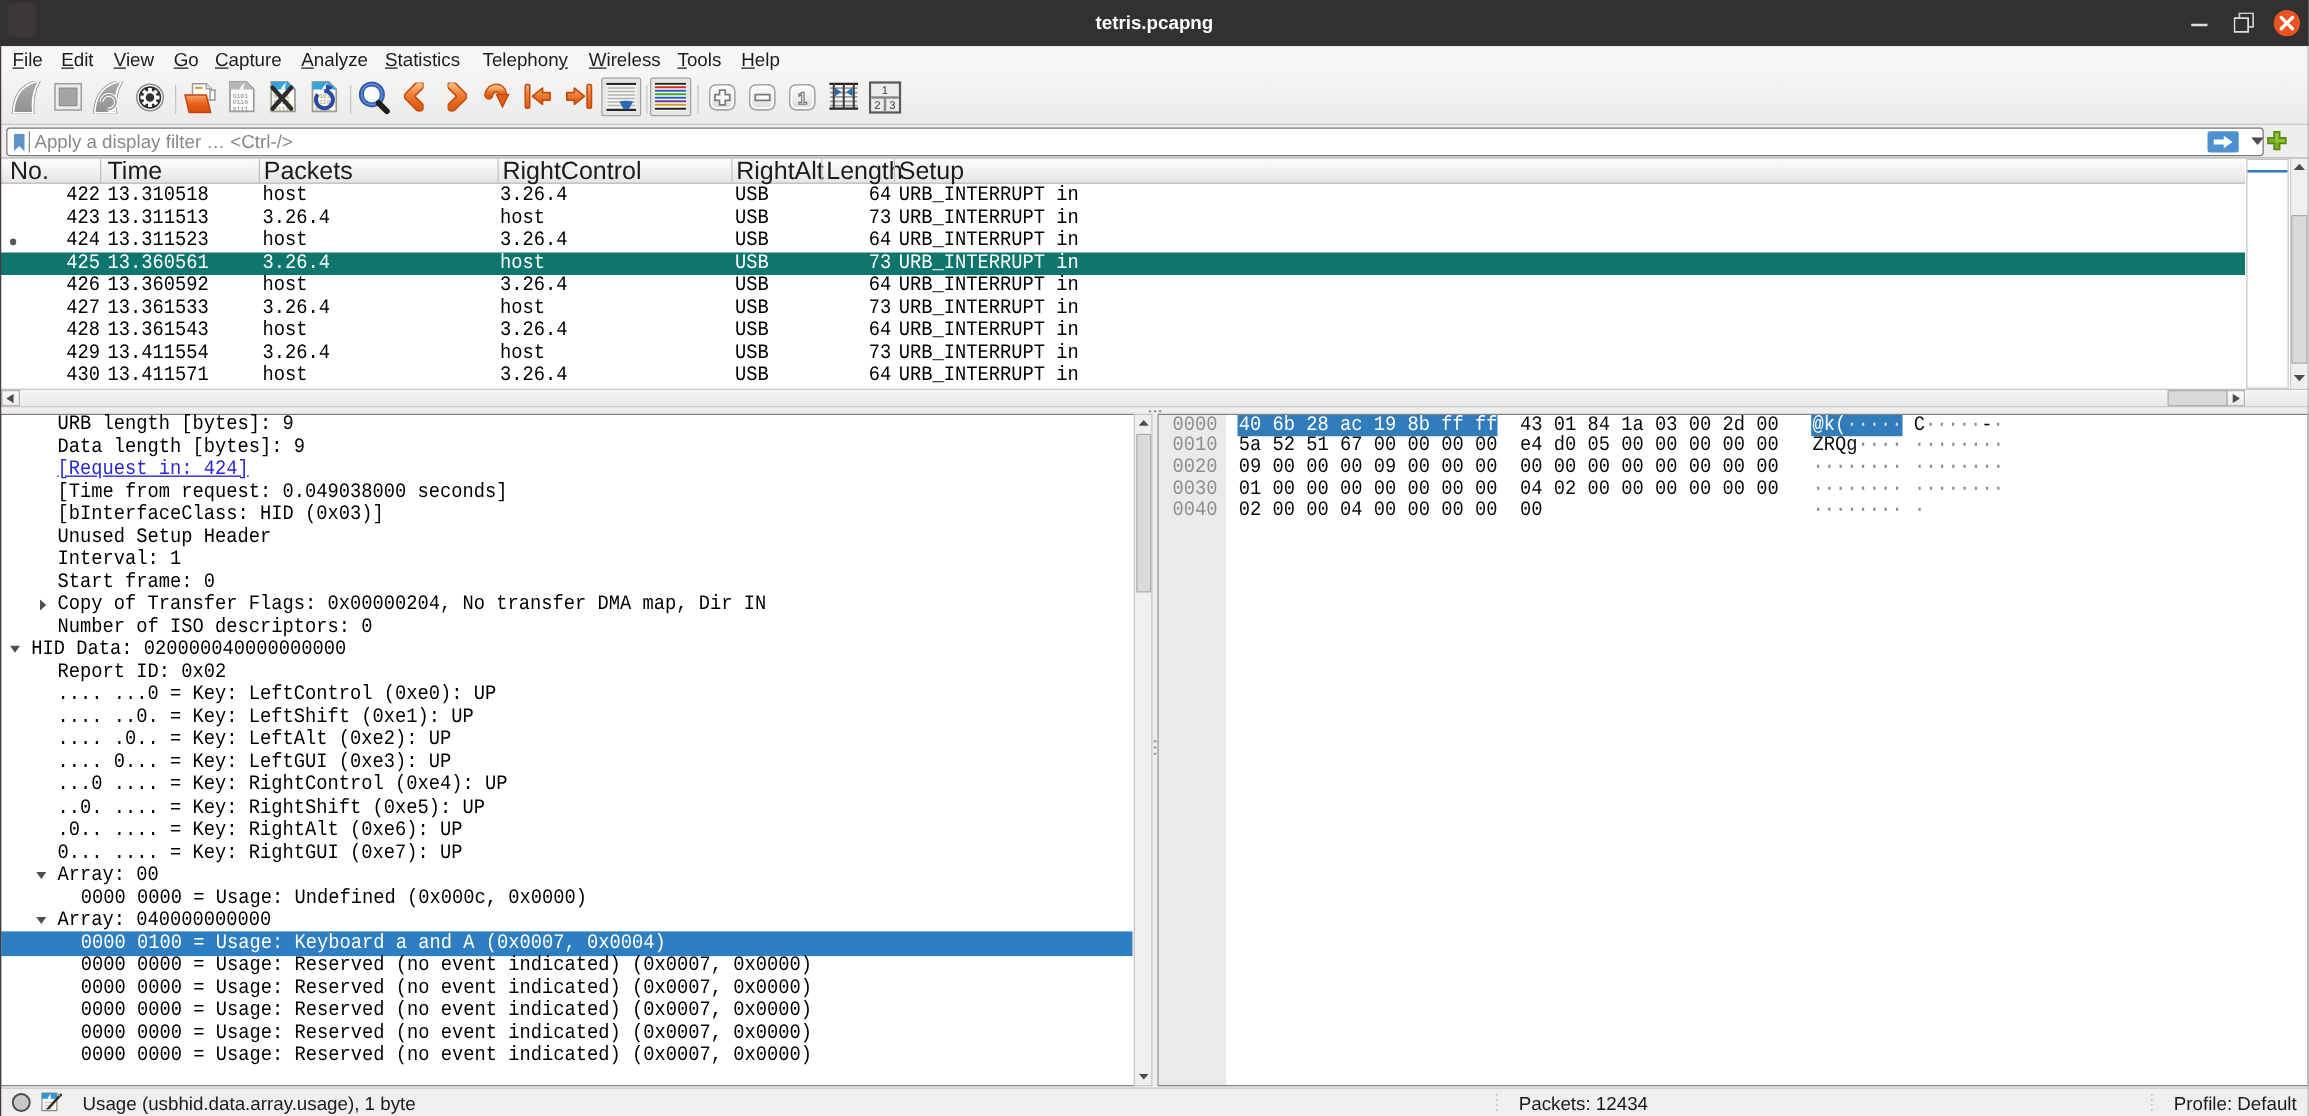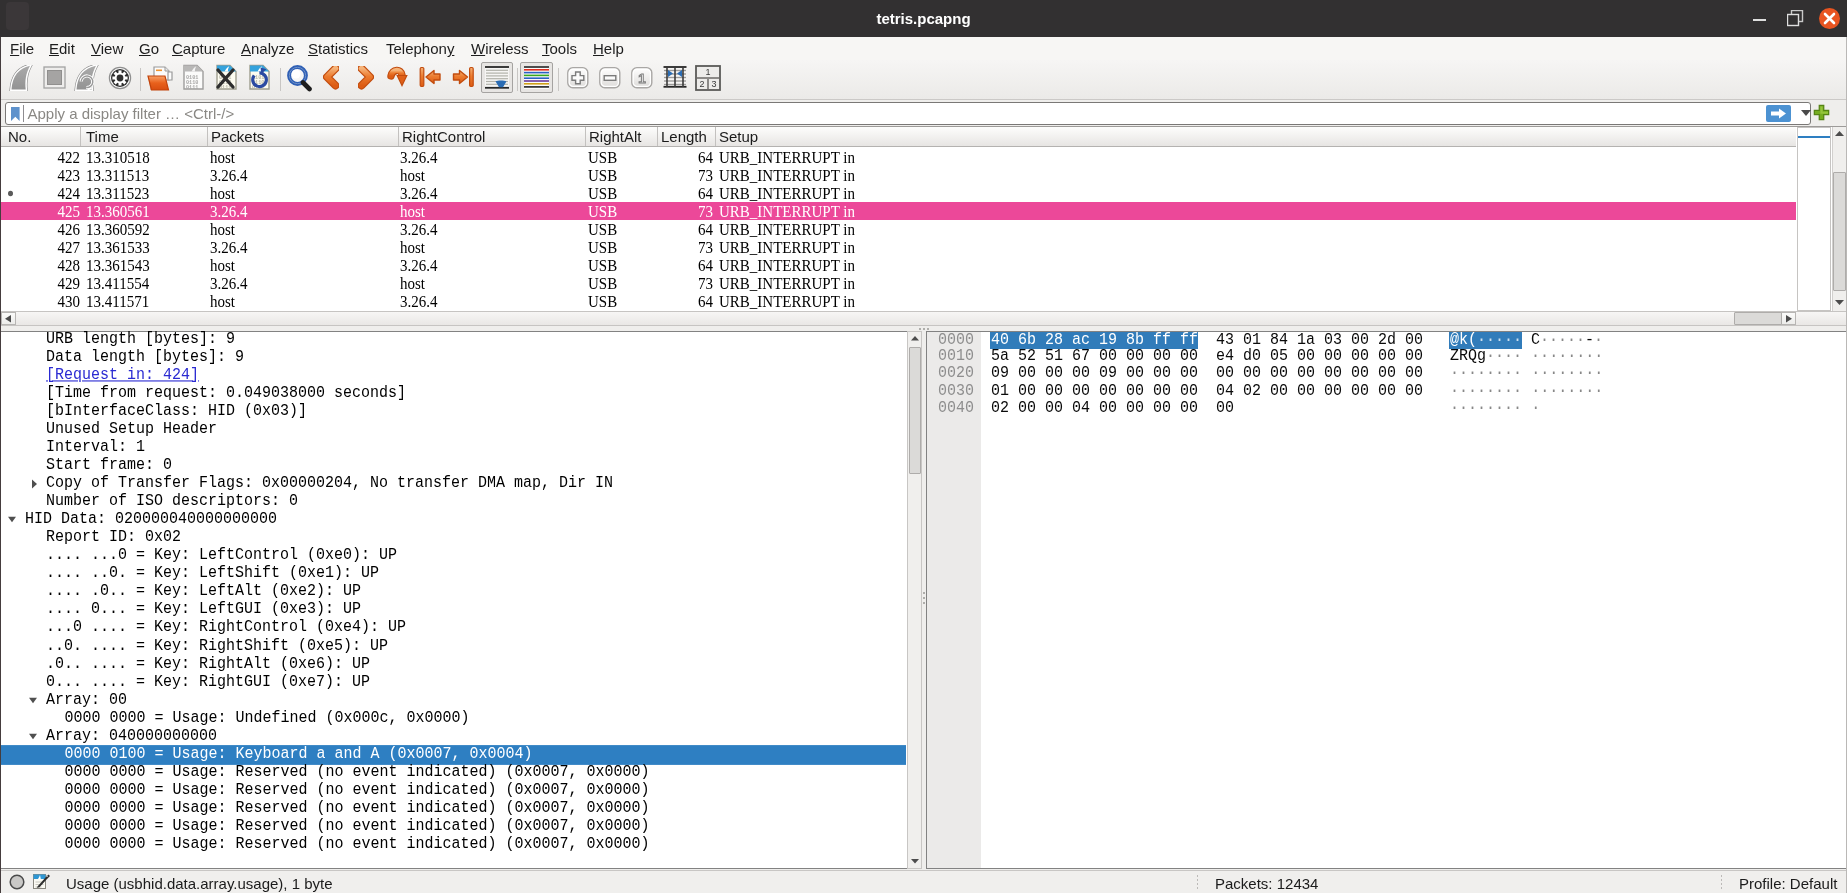--- a/index.html
+++ b/index.html
@@ -22,33 +22,33 @@
 
 .filterbar{position:absolute;left:0;top:100px;width:1847px;height:27px;background:#efeeec;border-bottom:1px solid #9d9b99;box-sizing:border-box;}
 .finput{position:absolute;left:5px;top:102px;width:1804px;height:21px;background:#ffffff;border:1px solid #7a7876;border-radius:3px;}
 .fbm{position:absolute;left:0px;top:2px;width:17px;height:17px;border-right:1px solid #8e8c90;}
 .fphtext{position:absolute;left:21.5px;top:0px;height:21px;line-height:21px;font-size:15px;color:#8a8884;}
 .fapply{position:absolute;left:1760px;top:2px;width:25px;height:17px;background:#4c92d2;border-radius:2px;}
 .fcaret{position:absolute;left:1795px;top:7px;width:0;height:0;border-left:5px solid transparent;border-right:5px solid transparent;border-top:6px solid #4a4a4a;}
 
 .plist{position:absolute;left:0;top:127px;width:1847px;height:184px;background:#ffffff;}
 .phead{position:absolute;left:0;top:0;width:1796px;height:20px;background:linear-gradient(#fdfdfc,#e7e5e3);border-bottom:1px solid #b4b2b0;box-sizing:border-box;}
-.phead span{position:absolute;top:0;height:20px;line-height:20px;font-size:15px;color:#1b1b1b;}
+.phead span{position:absolute;top:0;height:20px;line-height:20px;font-size:20px;color:#1b1b1b;}
 .phead i{position:absolute;top:0;width:1px;height:19px;background:#c3c1bf;}
-.prows{position:absolute;left:0;top:21px;width:1796px;height:162px;font-family:Liberation Serif, serif;font-size:15px;color:#000000;}
+.prows{position:absolute;left:0;top:21px;width:1796px;height:162px;font-family:Liberation Mono, monospace;font-size:15px;color:#000000;}
 .prow{position:absolute;left:0;width:1796px;height:18px;line-height:18px;}
 .prow span{position:absolute;top:0;height:18px;transform:scaleY(1.1);}
 .prow .c1{left:0;width:80px;text-align:right;}
 .prow .c2{left:86px;}
 .prow .c3{left:210px;}
 .prow .c4{left:400px;}
 .prow .c5{left:588px;}
 .prow .c6{left:657px;width:56px;text-align:right;}
 .prow .c7{left:719px;}
-.prow.sel{background:#ec4899;color:#ffffff;}
+.prow.sel{background:#0f766e;color:#ffffff;}
 .prow span.reldot{position:absolute;left:8px;top:7px;width:5px;height:5px;border-radius:50%;background:#5a5a5a;}
 
 .pmap{position:absolute;left:1797px;top:0px;width:34px;height:184px;background:#ffffff;border:1px solid #c6c4c2;box-sizing:border-box;}
 .pmapline{position:absolute;left:1798px;top:9px;width:32px;height:2px;background:#2e7fc2;}
 .pvsb{position:absolute;left:1832px;top:0;width:15px;height:184px;background:#f0efed;border-left:1px solid #d2d0ce;box-sizing:border-box;}
 
 .phsb{position:absolute;left:0;top:311px;width:1847px;height:15px;background:linear-gradient(#f7f6f5,#e9e7e5);border-top:1px solid #c6c4c2;border-bottom:1px solid #c6c4c2;box-sizing:border-box;}
 .arrbtn{position:absolute;background:linear-gradient(#fbfbfa,#ececea);border:1px solid #b7b5b3;box-sizing:border-box;}
 .thumb{background:#dbdad8;border:1px solid #aeacaa;box-sizing:border-box;border-radius:1px;}
 

